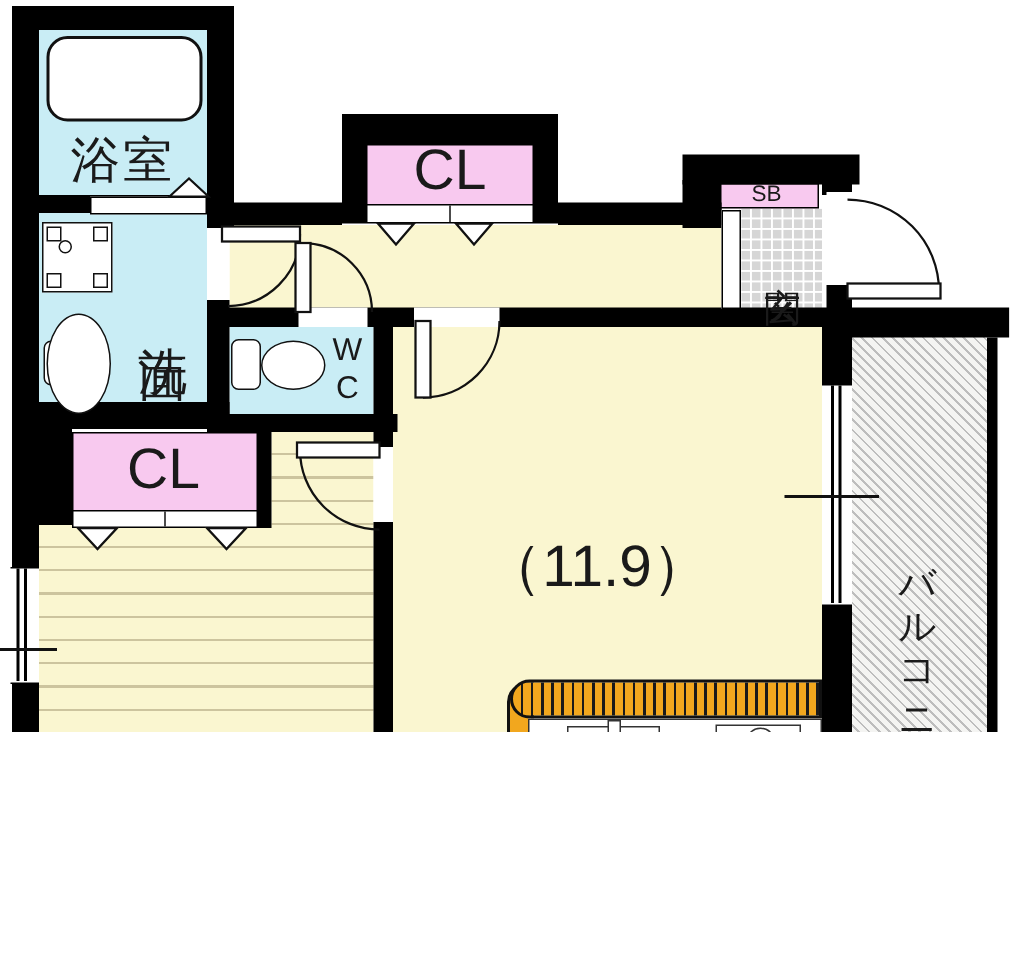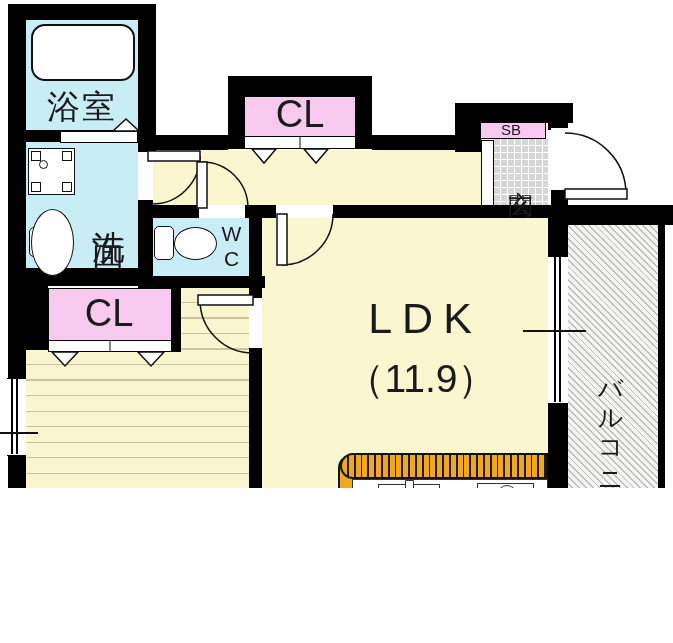--- a/index.html
+++ b/index.html
@@ -160,17 +160,16 @@
     </g>
   </svg>
 
   <div class="lbl" style="left:82px;top:107px;font-size:33px;letter-spacing:2px">浴室</div>
   <div class="lbl vert" style="left:108px;top:212px;font-size:33px;letter-spacing:8px">洗面</div>
   <div class="lbl vert" style="left:231px;top:247px;font-size:21px;letter-spacing:2px">WC</div>
   <div class="lbl" style="left:300px;top:115px;font-size:38px">CL</div>
   <div class="lbl" style="left:109px;top:314px;font-size:38px">CL</div>
   <div class="lbl" style="left:511px;top:130px;font-size:15px">SB</div>
   <div class="lbl vert" style="left:521px;top:176px;font-size:24px;letter-spacing:4px">玄関</div>
-  <div class="lbl" style="left:425px;top:319px;font-size:43px;letter-spacing:10px">LDK</div>
-  <div class="lbl" style="left:421px;top:379px;font-size:39px">（11.9）</div>
+  <div class="lbl" style="left:398px;top:379px;font-size:39px">（11.9）</div>
   <div class="lbl vert" style="left:611px;top:427px;font-size:25px;letter-spacing:4px">バルコニー</div>
 
 </div>
 
 </body></html>

